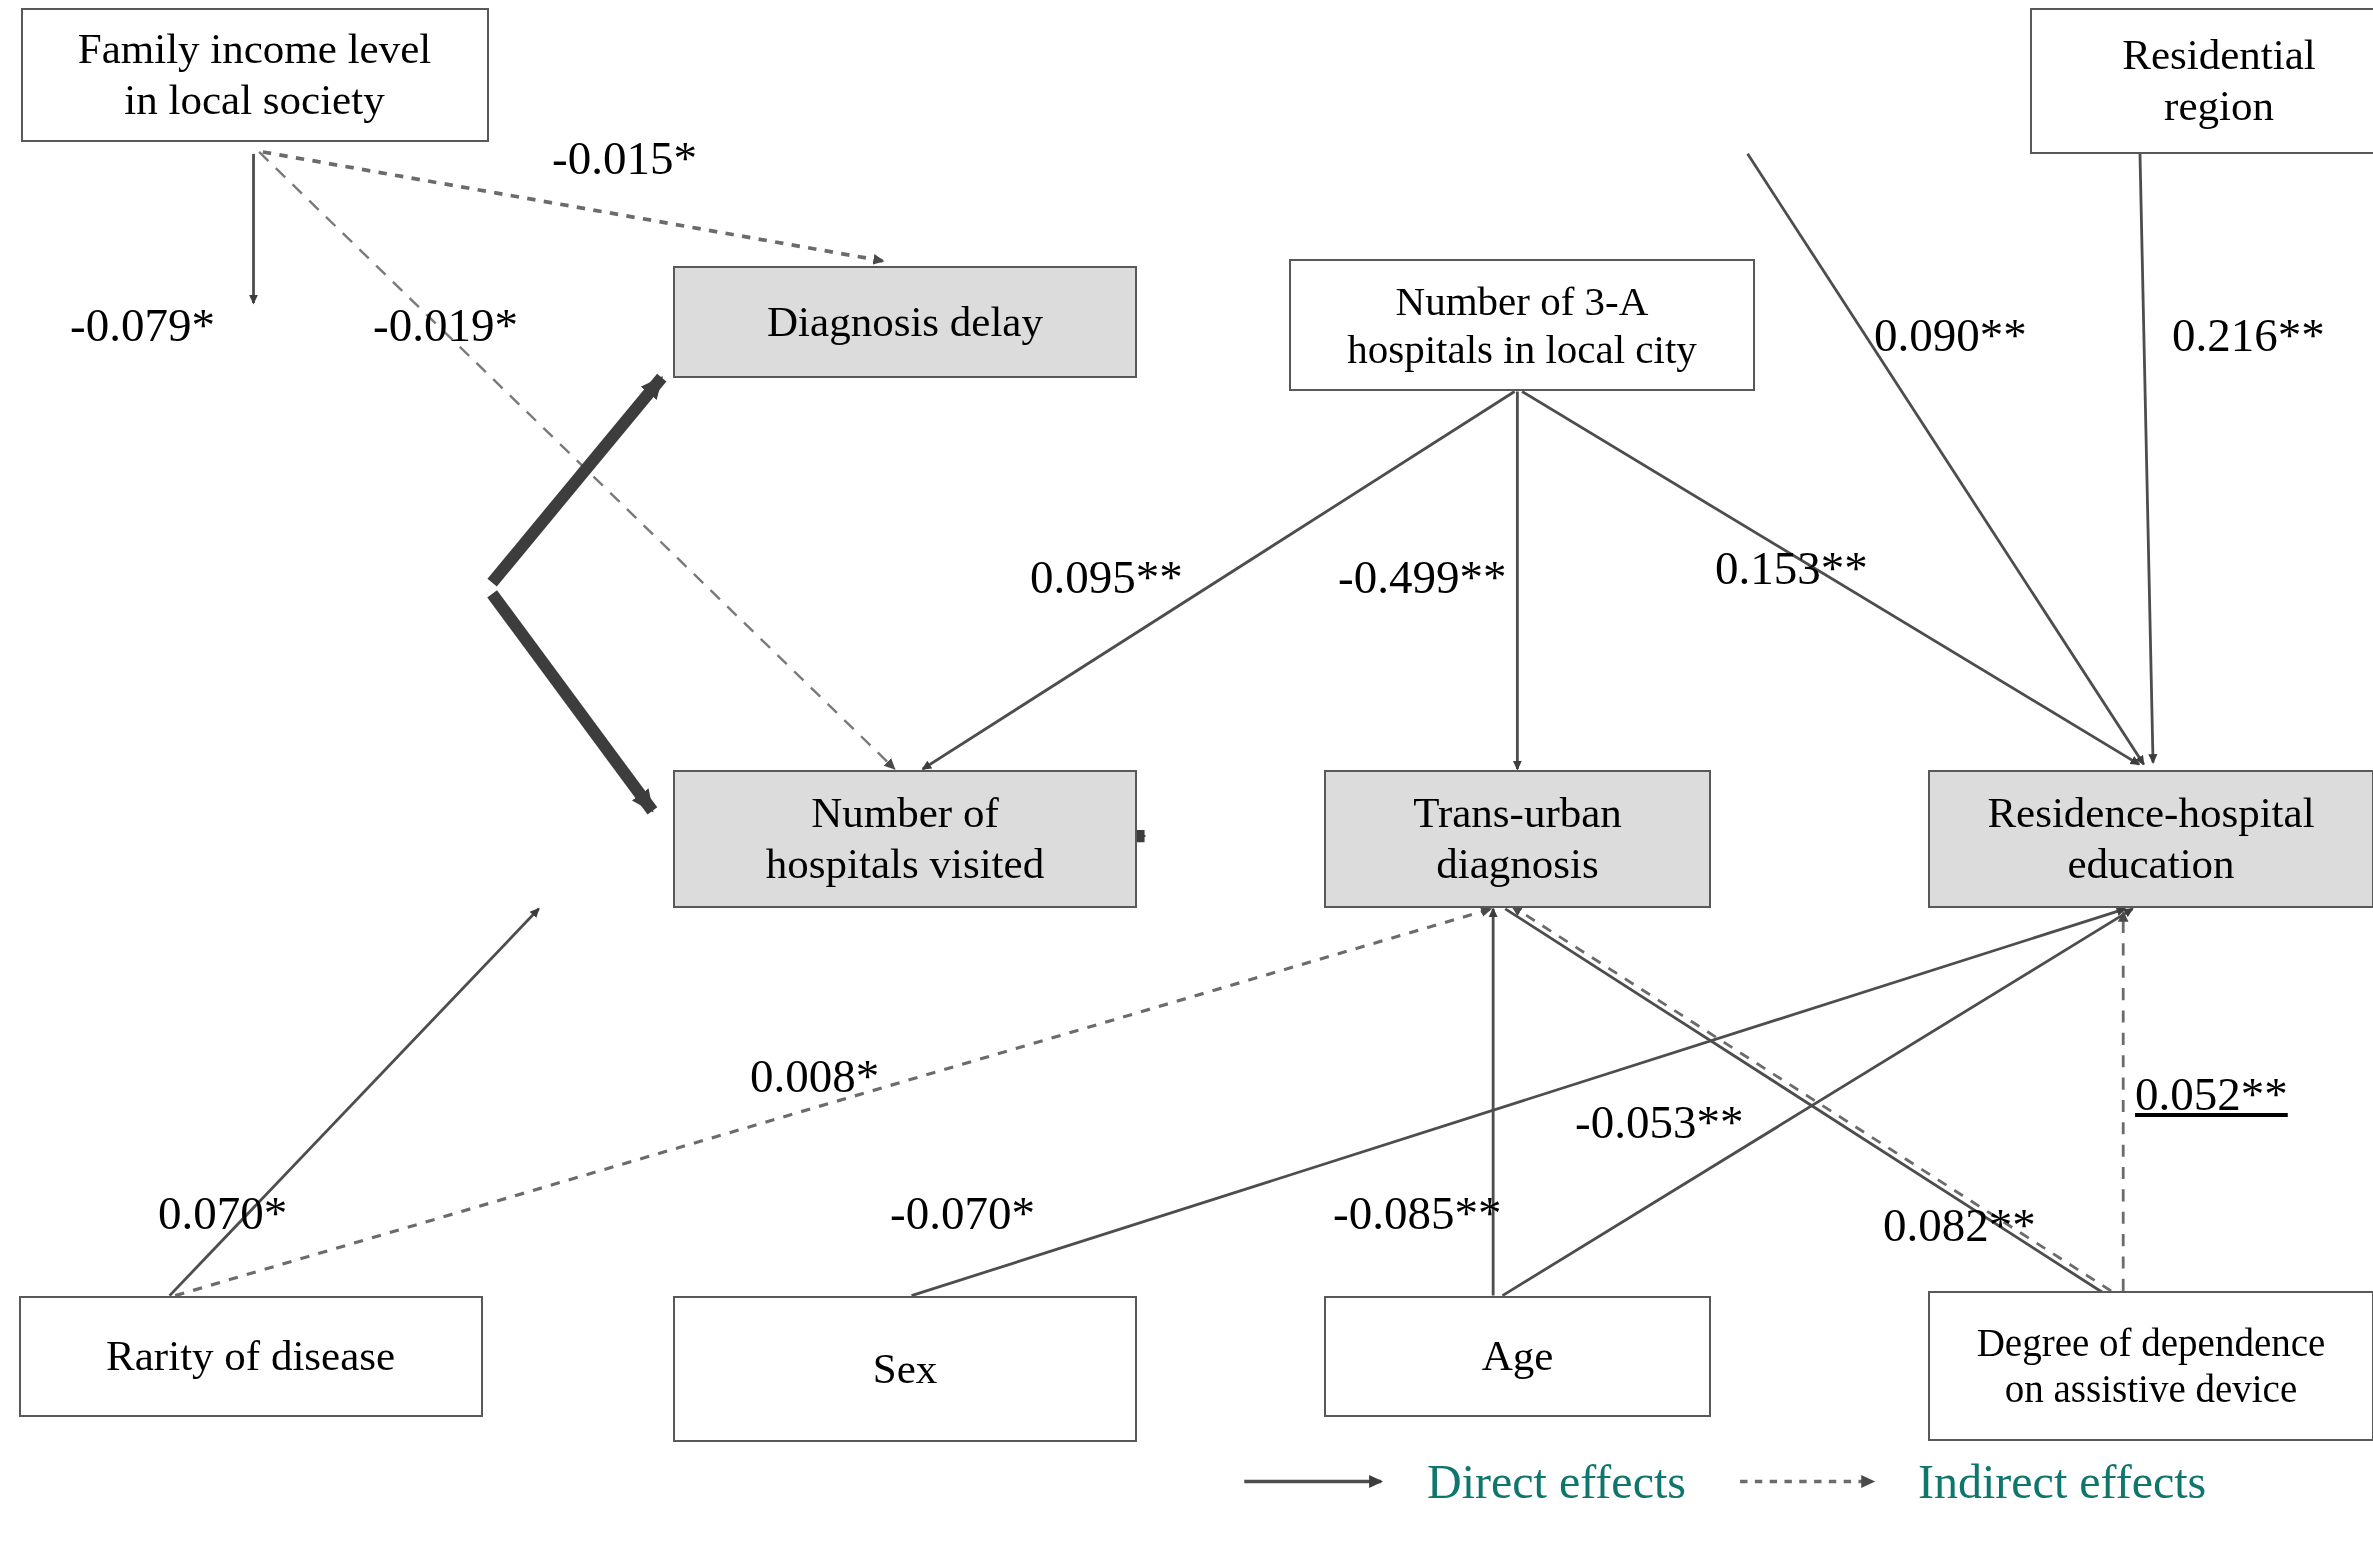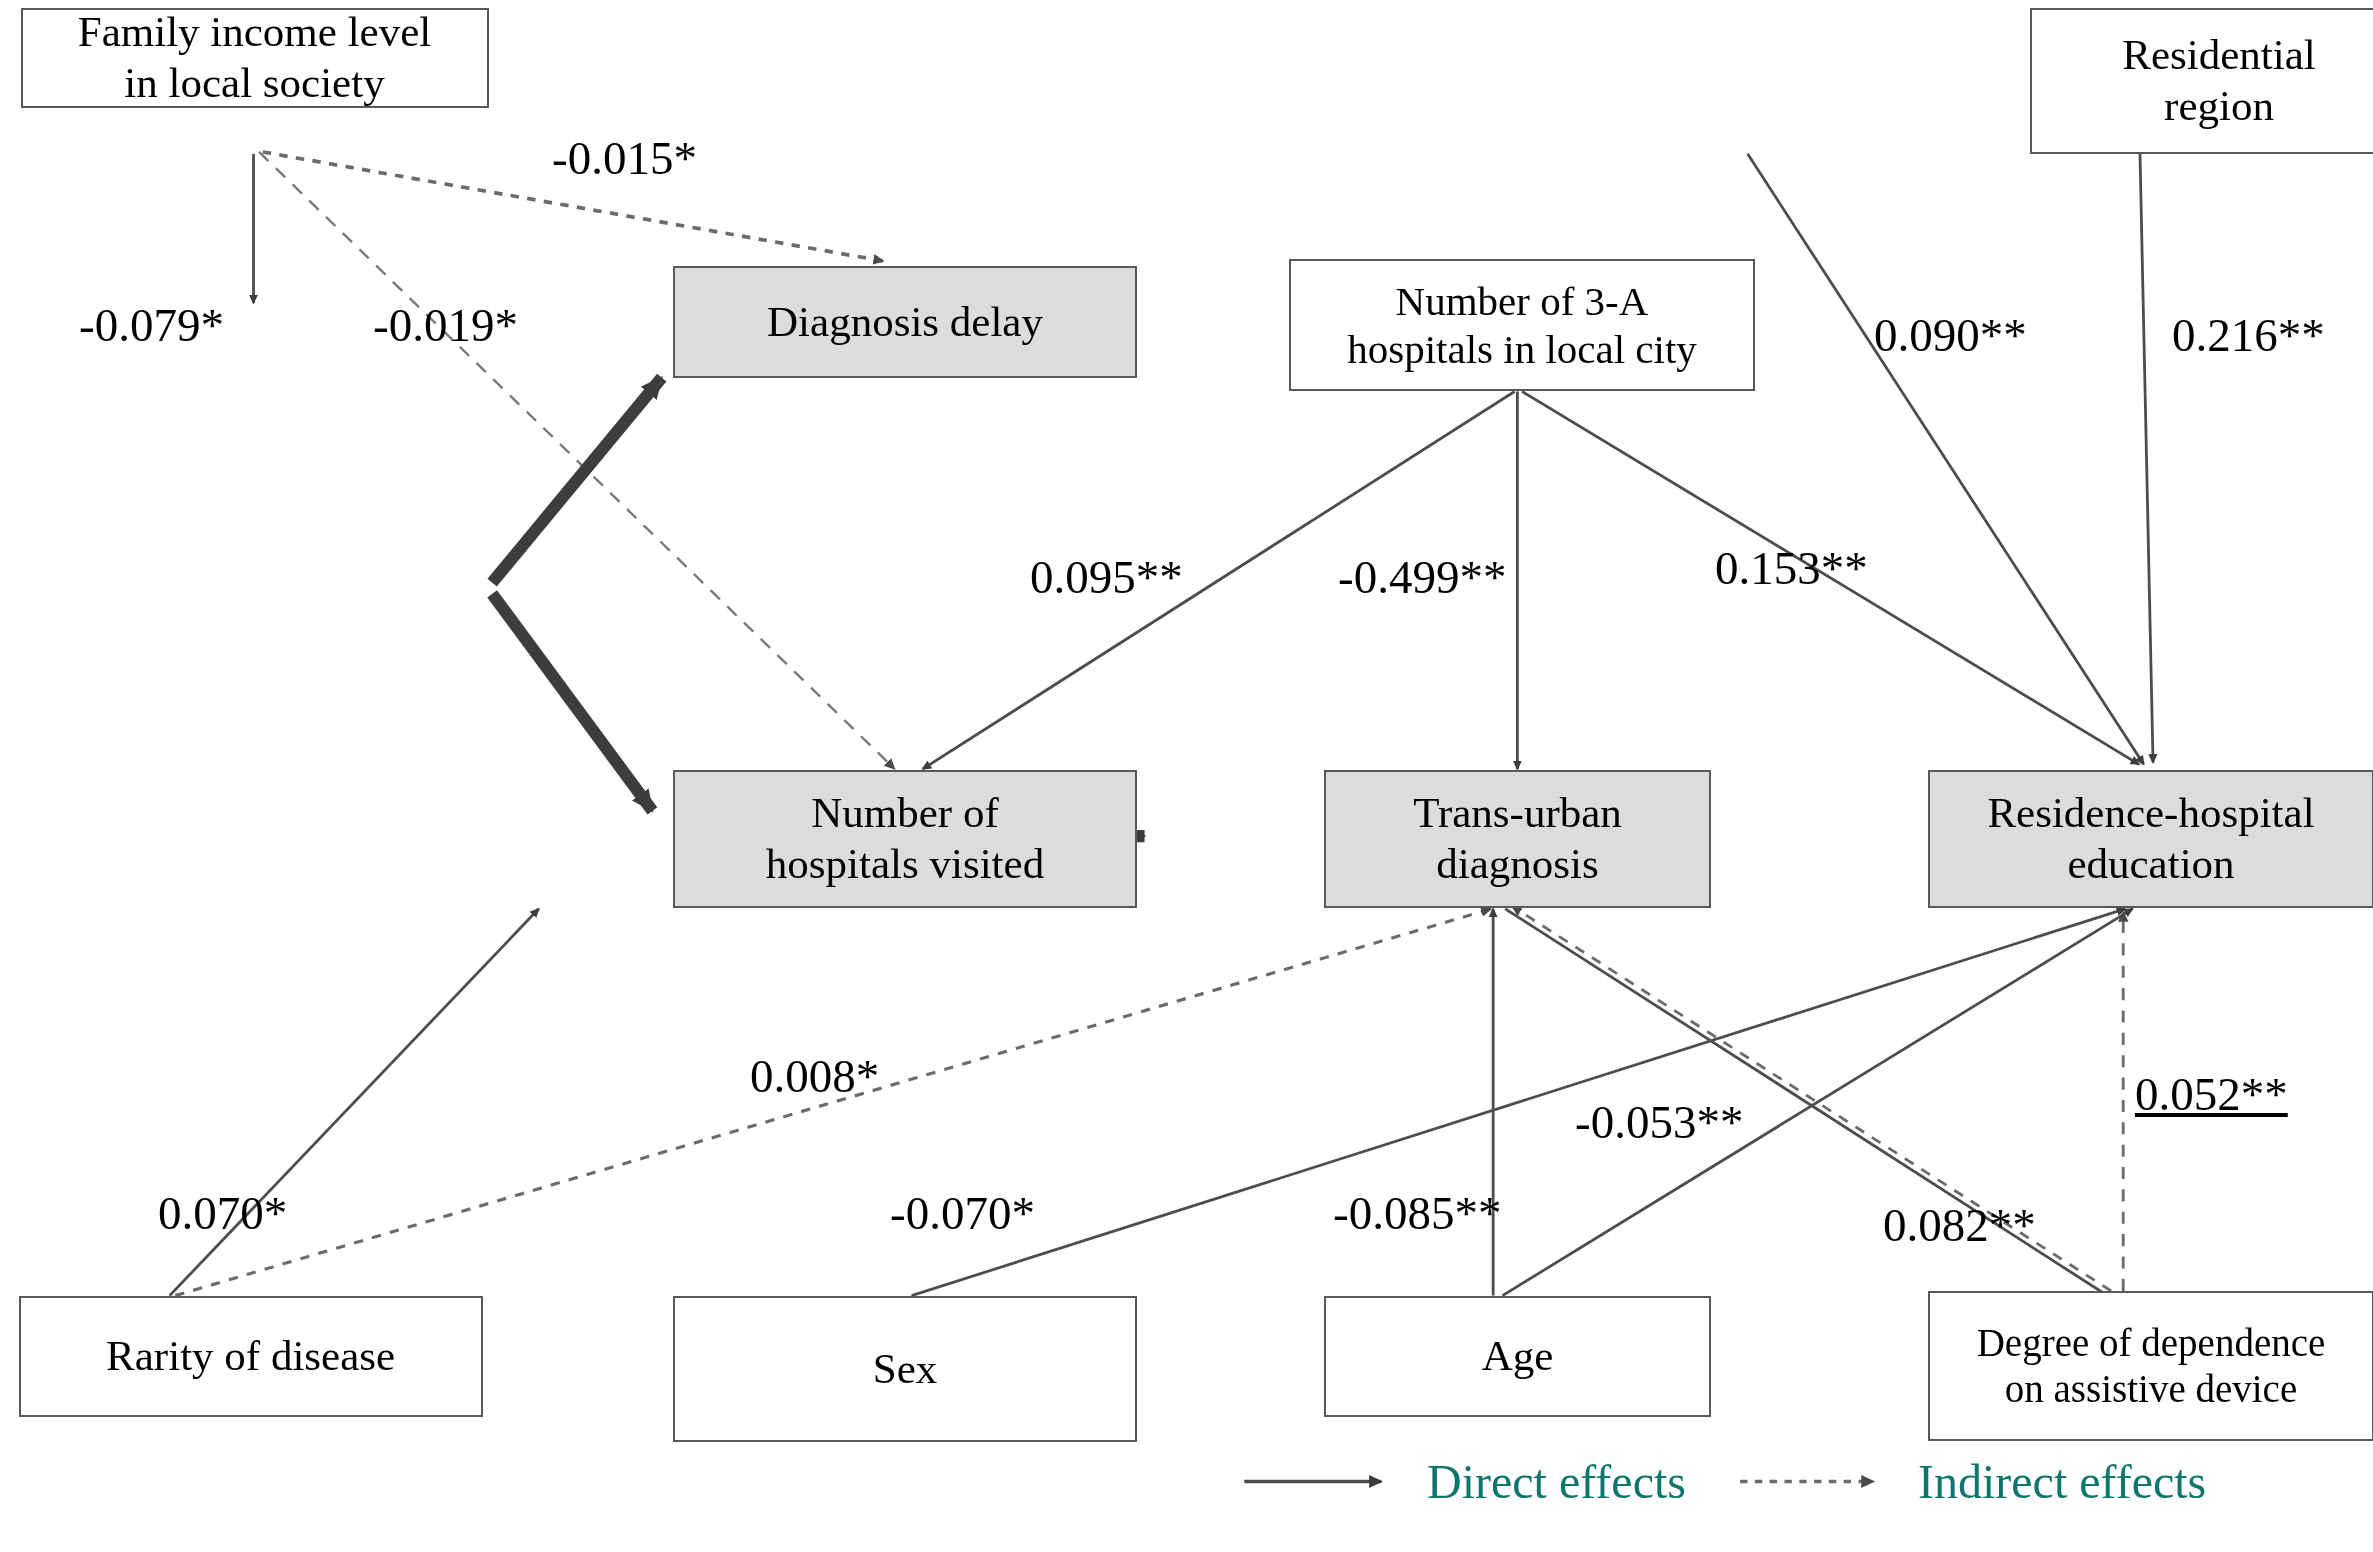--- a/index.html
+++ b/index.html
@@ -71,21 +71,21 @@
 
     <path d="M 1612,1390 L 2288,975" fill="none" stroke="#4d4d4d" stroke-width="3" marker-end="url(#ah-thin)"></path>
 
     <path d="M 2265,1385 L 1622,972" fill="none" stroke="#6b6b6b" stroke-width="3" stroke-dasharray="11 10" marker-end="url(#ah-dot)"></path>
 
     <path d="M 2278,1385 L 2278,978" fill="none" stroke="#6b6b6b" stroke-width="3" stroke-dasharray="13 11" marker-end="url(#ah-dot)"></path>
 
     <path d="M 2258,1388 L 1615,975" fill="none" stroke="#4d4d4d" stroke-width="3"></path>
   </svg>
 
-  <div class="node exo" style="left:20.5px;top:7.5px;width:468px;height:100px;font-size:43px;">
+  <div class="node exo" style="left:20.5px;top:7.5px;width:468px;height:134px;font-size:43px;">
     <span>Family income  level
 in local society</span>
   </div>
 
   <div class="node endo" style="left:673px;top:266px;width:464px;height:112px;font-size:43px;">
     <span>Diagnosis delay</span>
   </div>
 
   <div class="node exo" style="left:1289px;top:259px;width:466px;height:132px;font-size:41px;">
     <span>Number of 3-A
@@ -126,21 +126,21 @@
     <span>Age</span>
   </div>
 
   <div class="node exo" style="left:1928px;top:1291px;width:446px;height:150px;font-size:39px;">
     <span>Degree of dependence
 on assistive device</span>
   </div>
 
   <div class="coef" style="left:552px;top:131px;font-size:47px;">-0.015*</div>
 
-  <div class="coef" style="left:79px;top:298px;font-size:47px;">-0.079*</div>
+  <div class="coef" style="left:70px;top:298px;font-size:47px;">-0.079*</div>
 
   <div class="coef" style="left:373px;top:298px;font-size:47px;">-0.019*</div>
 
   <div class="coef" style="left:1874px;top:308px;font-size:47px;">0.090**</div>
 
   <div class="coef" style="left:2172px;top:308px;font-size:47px;">0.216**</div>
 
   <div class="coef" style="left:1030px;top:550px;font-size:47px;">0.095**</div>
 
   <div class="coef" style="left:1338px;top:550px;font-size:47px;">-0.499**</div>

